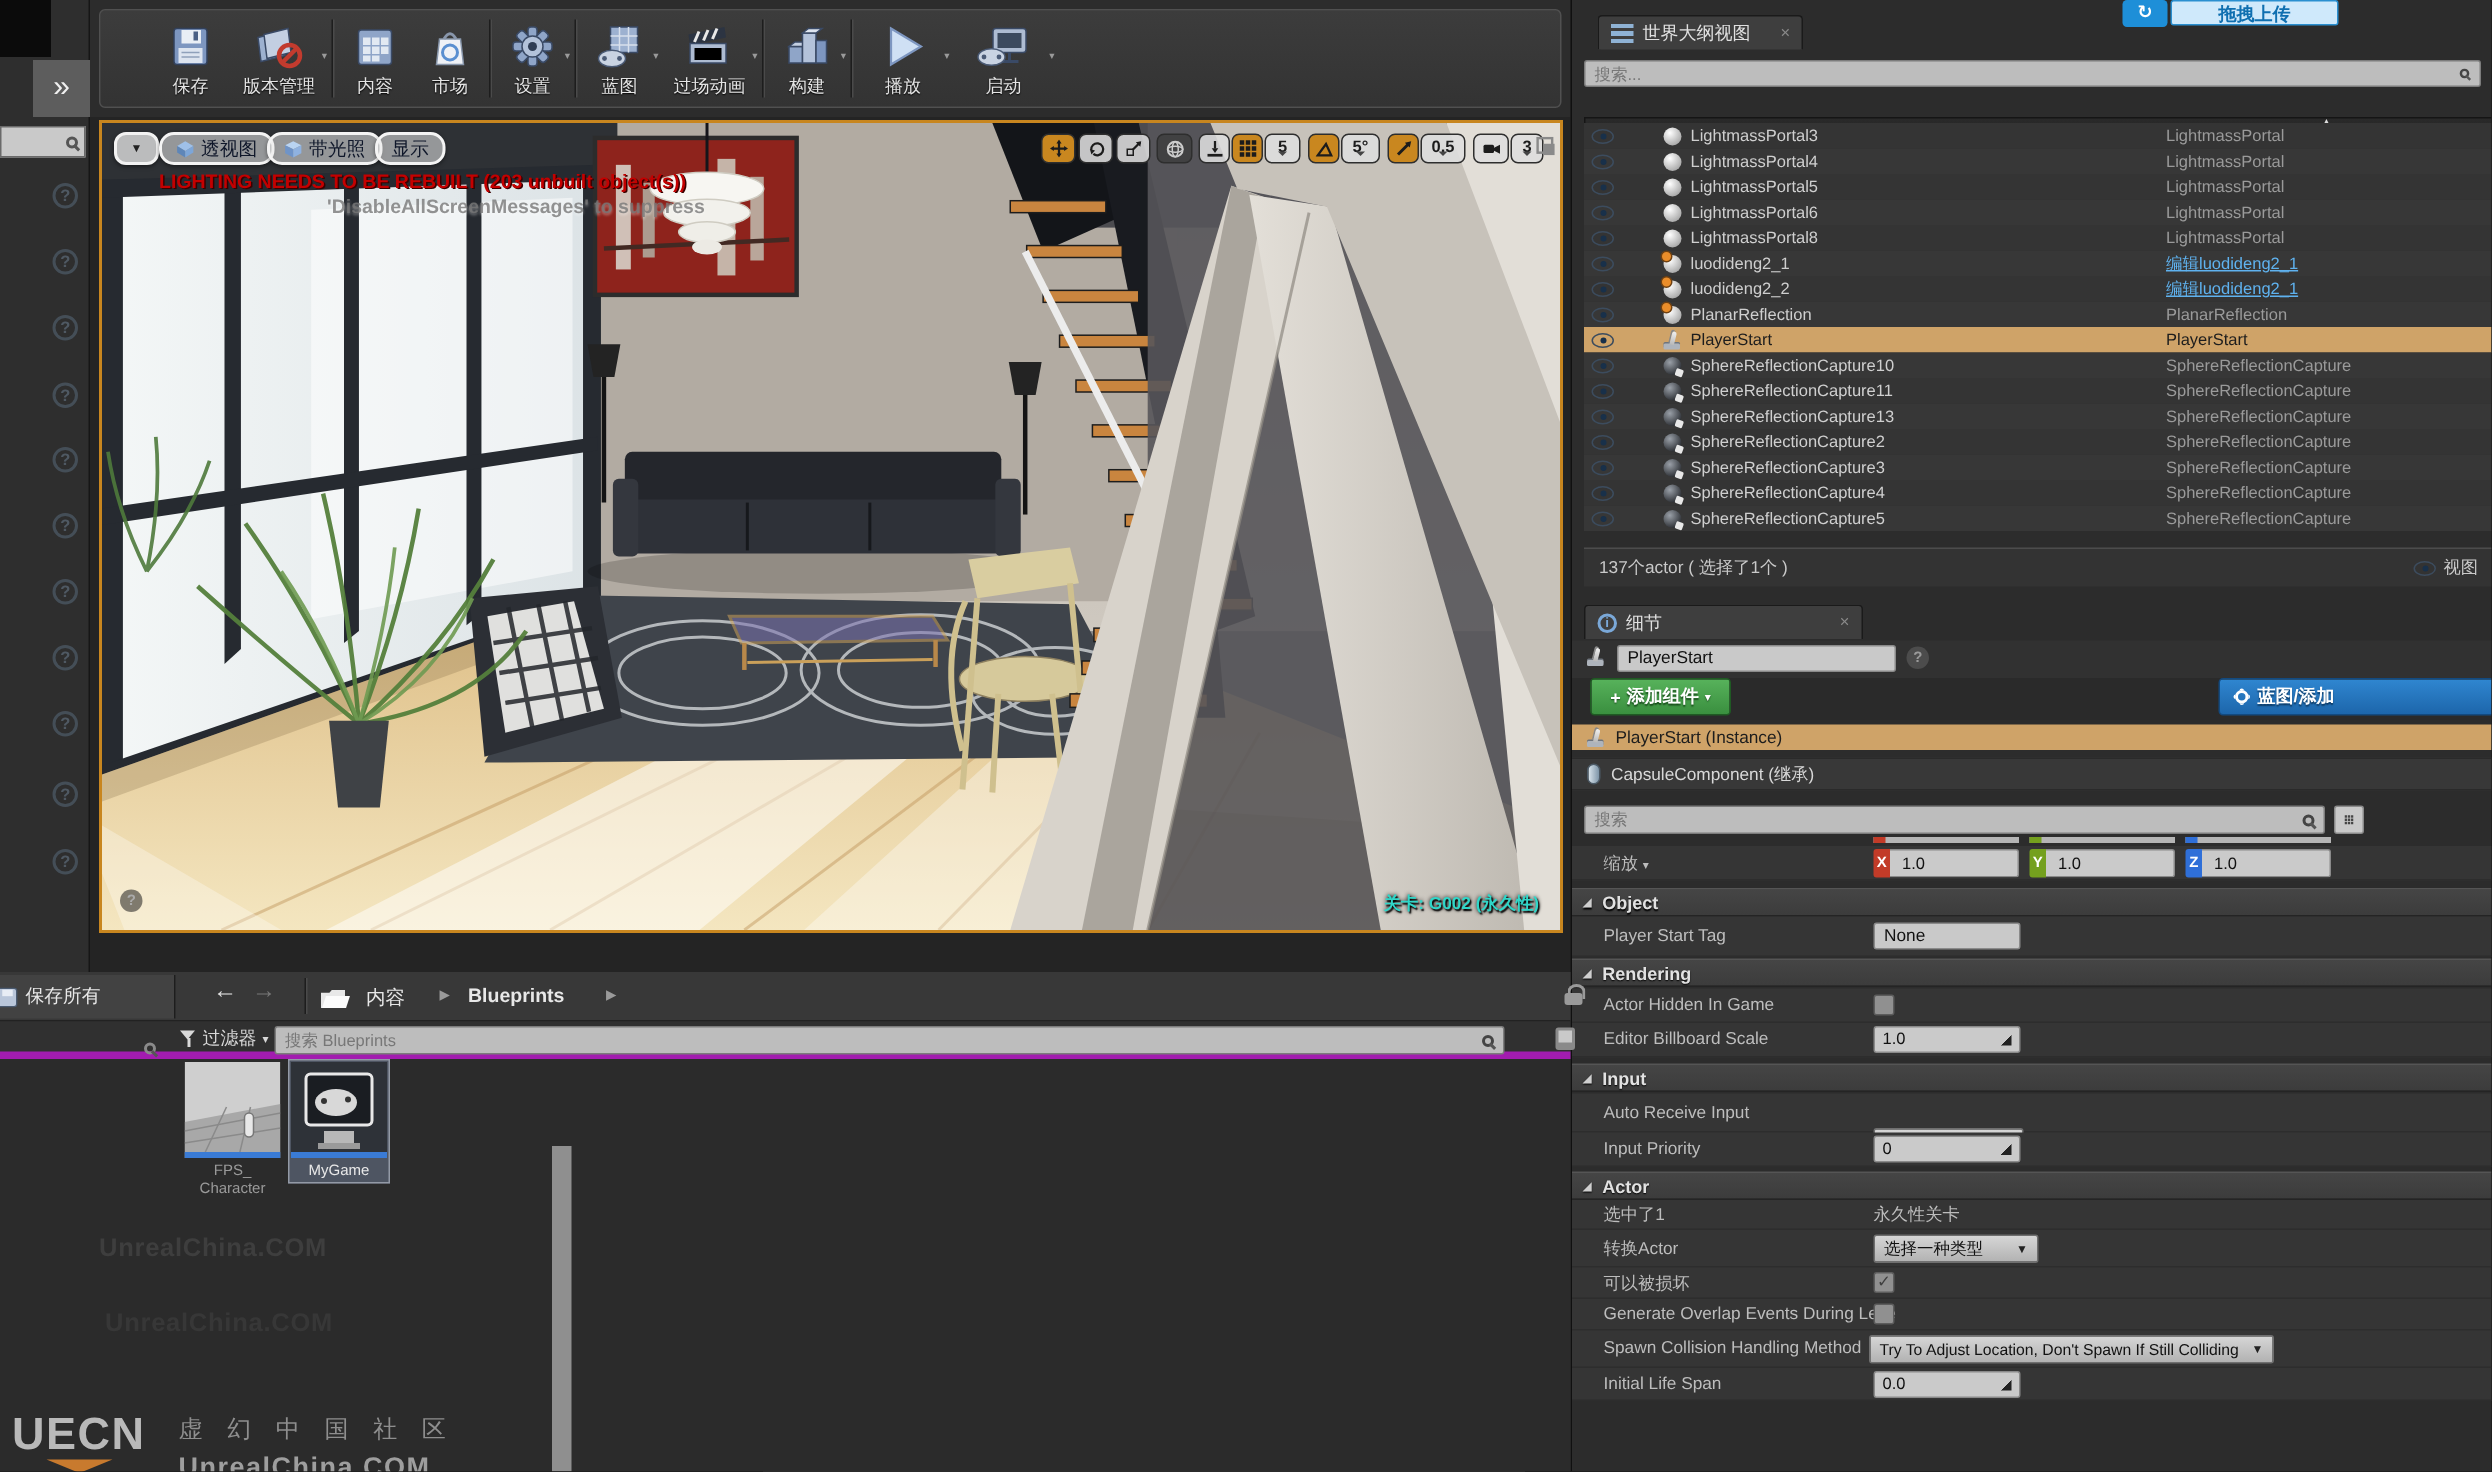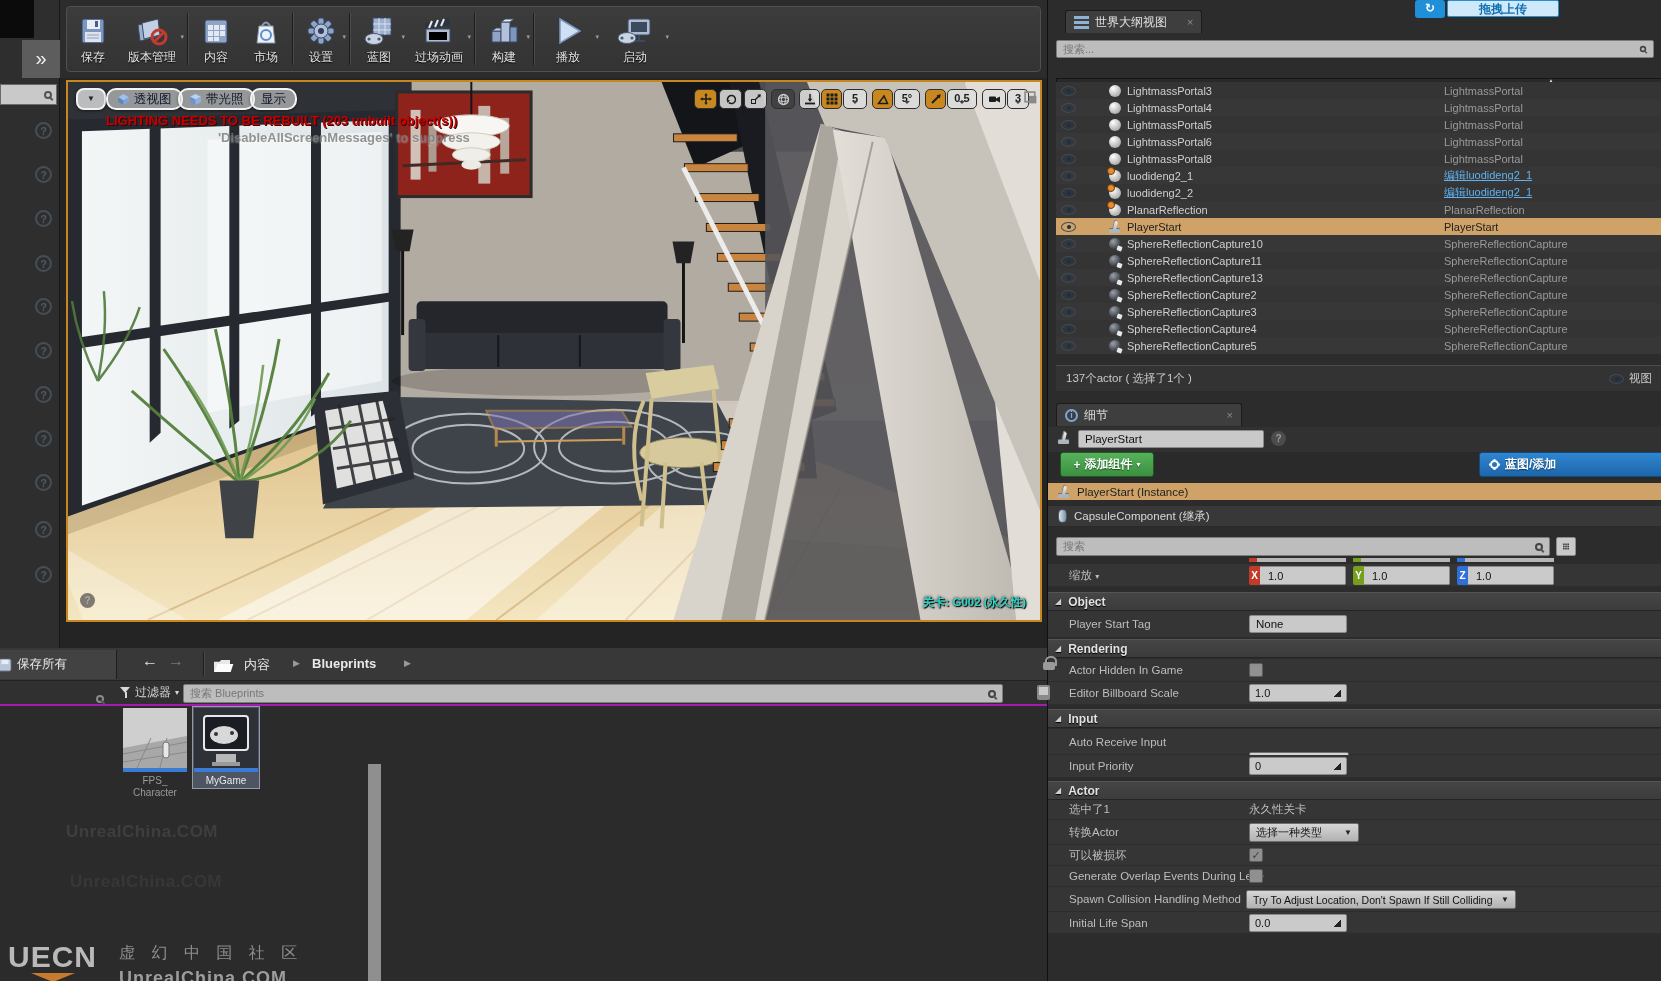--- a/index.html
+++ b/index.html
@@ -11,21 +11,21 @@
   .rail{position:absolute;left:0;top:0;width:60px;height:648px;background:#2e2e2e;border-right:1px solid #161616;}
   .rail-black{position:absolute;left:0;top:0;width:34px;height:38px;background:#0b0b0b;}
   .rail-expand{position:absolute;left:22px;top:40px;width:38px;height:38px;background:#5d5d5d;color:#f0f0f0;
     font-size:20px;text-align:center;line-height:36px;cursor:pointer;}
   .rail-search{position:absolute;left:0;top:84px;width:57px;height:21px;background:#c9c9c9;border:1px solid #6a6a6a;display:flex;align-items:center;justify-content:flex-end;padding-right:4px;}
   .q{position:absolute;left:35px;width:17px;height:17px;border:2px solid #49545f;border-radius:50%;color:#55616d;
      font-weight:bold;font-size:11px;line-height:14px;text-align:center;opacity:.85;}
 
   
   .toolbar{position:absolute;left:60px;top:0;width:987px;height:78px;background:#2c2c2c;}
-  .toolbar-inner{position:absolute;left:6px;top:6px;right:6px;bottom:6px;background:linear-gradient(#3c3c3c,#333);border:1px solid #505050;border-radius:4px;display:flex;align-items:stretch;}
+  .toolbar-inner{position:absolute;left:6px;top:6px;right:6px;bottom:6px;background:linear-gradient(#3c3c3c,#333);border:1px solid #505050;border-radius:4px;display:flex;align-items:stretch;padding-left:34px;}
   .tbtn{display:flex;flex-direction:column;align-items:center;justify-content:flex-end;padding:4px 9px 5px;cursor:pointer;position:relative;}
   .tbtn .lbl{color:#e4e4e4;font-size:12px;margin-top:2px;white-space:nowrap;text-shadow:0 1px 1px #000;}
   .tbtn svg{display:block;}
   .tsep{width:1px;background:#1d1d1d;margin:6px 2px;box-shadow:1px 0 0 #4a4a4a;}
   .tcaret{position:absolute;right:1px;top:26px;color:#9a9a9a;font-size:7px;}
 
   
   .vp-wrap{position:absolute;left:60px;top:78px;width:987px;height:570px;background:#242424;}
   .viewport{position:absolute;left:6px;top:2px;width:976px;height:542px;border:2px solid #c8861f;background:#888;overflow:hidden;}
   .viewport svg.scene{position:absolute;left:0;top:0;width:100%;height:100%;}
@@ -118,21 +118,21 @@
   .cb-top{position:absolute;left:0;top:0;width:1047px;height:33px;background:#383838;border-bottom:1px solid #222;}
   .cb-saveall{position:absolute;left:0;top:2px;width:117px;height:29px;background:#424242;border-right:1px solid #1d1d1d;
     display:flex;align-items:center;gap:5px;color:#e8e8e8;font-size:12.5px;padding-left:4px;cursor:pointer;}
   .cb-arrow{position:absolute;top:4px;font-size:16px;font-weight:bold;cursor:pointer;}
   .i-folder{display:inline-block;position:relative;width:18px;height:12px;flex:none;}
   .i-folder::before{content:"";position:absolute;left:0;top:0;width:16px;height:12px;background:#e8e8e8;clip-path:polygon(0 15%,35% 15%,45% 0,100% 0,100% 100%,0 100%);}
   .i-folder::after{content:"";position:absolute;left:2px;top:4px;width:16px;height:8px;background:#fcfcfc;transform:skewX(-18deg);}
   .crumb{color:#e8e8e8;font-size:13px;cursor:pointer;}
   .crumb.b{font-weight:bold;}
   .crumb-sep{color:#9a9a9a;font-size:9px;}
-  .cb-filter{position:absolute;left:0;top:33px;width:1047px;height:25px;background:#303030;border-bottom:2px solid #a21caf;}
+  .cb-filter{position:absolute;left:0;top:33px;width:1047px;height:25px;background:#303030;border-bottom:5px solid #a21caf;}
   .i-funnel{display:inline-block;width:11px;height:11px;position:relative;flex:none;}
   .i-funnel::before{content:"";position:absolute;left:0;top:0;border-left:5.5px solid transparent;border-right:5.5px solid transparent;border-top:6px solid #d8d8d8;}
   .i-funnel::after{content:"";position:absolute;left:4.5px;top:5px;width:2px;height:6px;background:#d8d8d8;}
   .cb-assets{position:absolute;left:0;top:58px;width:1047px;height:275px;background:#2b2b2b;}
   .cb-leftcol{position:absolute;left:0;top:58px;width:117px;height:275px;background:#2f2f2f;border-right:1px solid #1c1c1c;}
   .cb-slider{position:absolute;left:2px;top:139px;width:107px;height:13px;background:#c9c9c9;border-radius:2px;}
   .tile{position:absolute;cursor:pointer;text-align:center;}
   .tile .thumb{width:64px;height:64px;position:relative;overflow:hidden;}
   .tile .bluebar{width:64px;height:4px;background:#3a7bd5;}
   .tile .tlabel{font-size:10px;color:#9a9a9a;line-height:12px;margin-top:3px;}

